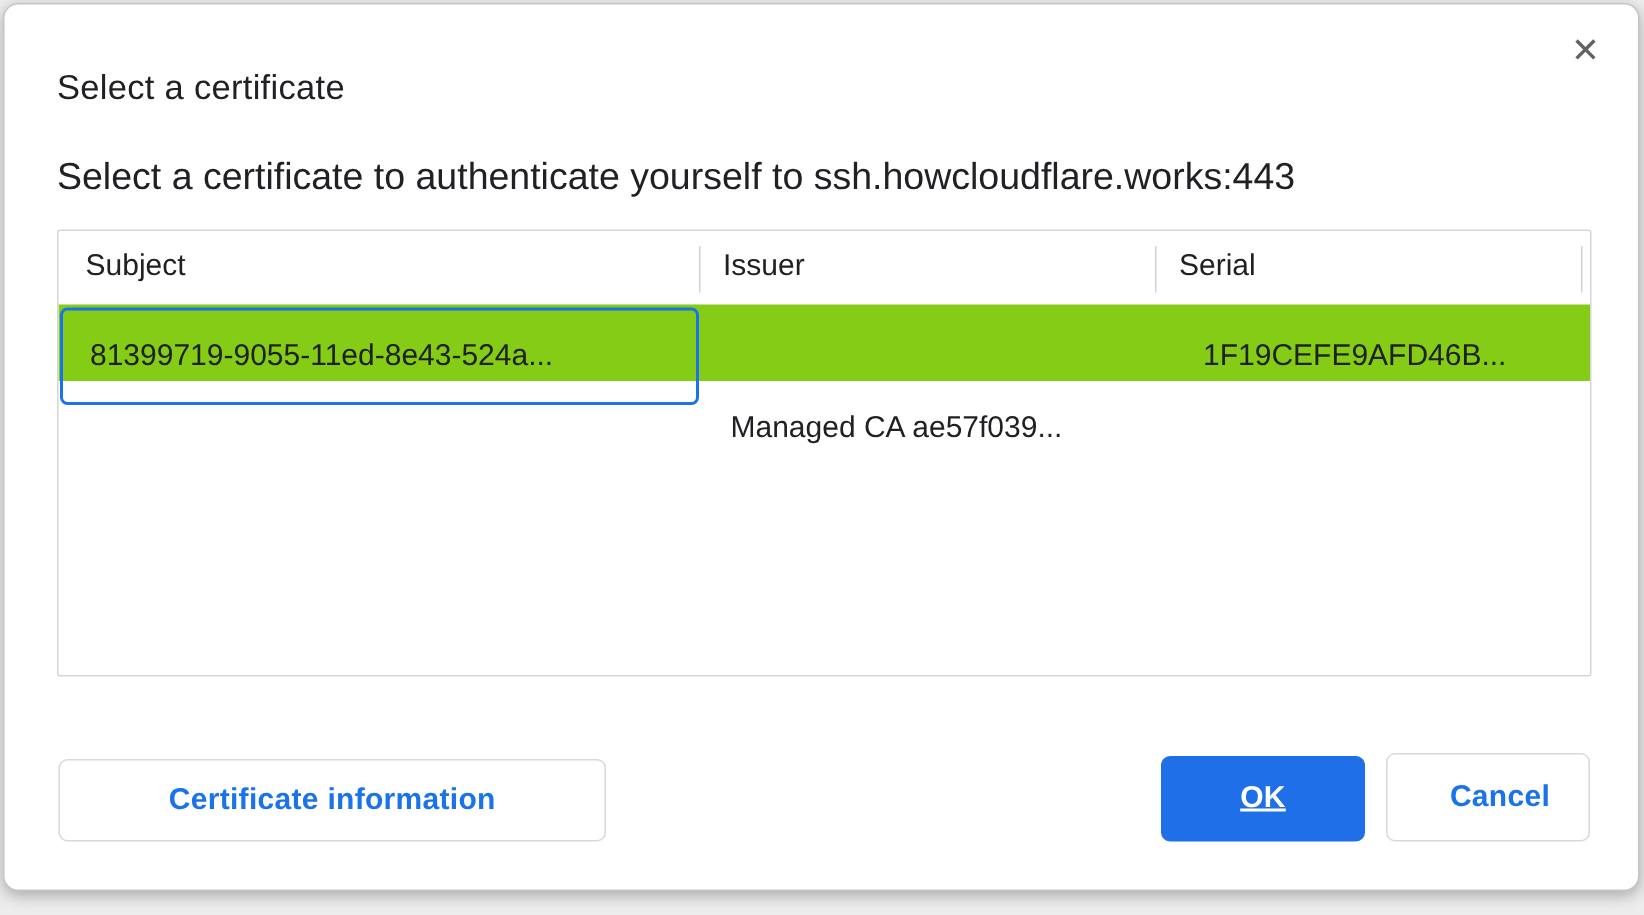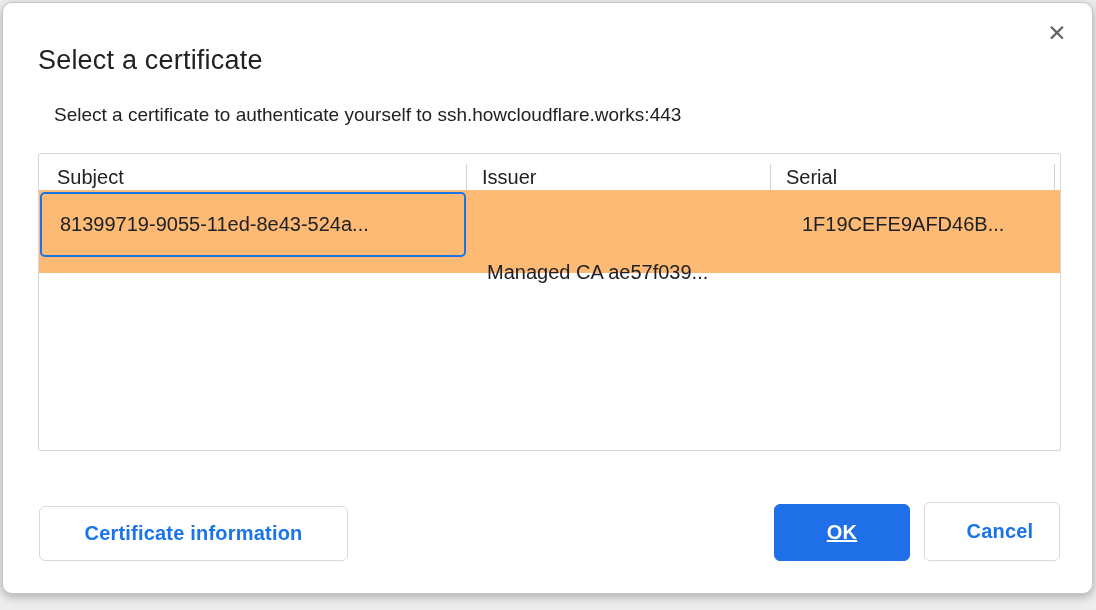--- a/index.html
+++ b/index.html
@@ -28,30 +28,29 @@
     width: 36px; height: 36px;
     display: flex; align-items: center; justify-content: center;
     font-size: 23px;
     color: #5f6368;
     cursor: pointer;
     user-select: none;
   }
   .title {
     position: absolute;
     left: 35px; top: 42px;
-    font-size: 27px;
+    font-size: 23px;
     color: #202124;
     letter-spacing: 0.2px;
   }
   .subtitle {
     position: absolute;
     left: 35px; top: 101px;
-    font-size: 19px;
+    font-size: 25px;
     color: #202124;
-    margin-left: 16px;
   }
   .cert-table {
     position: absolute;
     left: 35px; top: 150px;
     width: 1023px; height: 298px;
     border: 1px solid #d6d6d6;
     border-radius: 2px;
     background: #ffffff;
     overflow: hidden;
   }
@@ -69,23 +68,23 @@
     position: absolute;
     top: 10px;
     width: 1px; height: 31px;
     background: #d2d2d2;
   }
   .col-divider.d0 { left: 427px; }
   .col-divider.d1 { left: 731px; }
   .col-divider.d2 { left: 1015px; }
   .cert-row {
     position: absolute;
-    left: 0; top: 36px;
-    width: 100%; height: 83px;
-    background: #fdba74;
+    left: 0; top: 49px;
+    width: 100%; height: 51px;
+    background: #84cc16;
     cursor: default;
   }
   .cert-row .cell {
     position: absolute;
     top: 0; height: 69px;
     line-height: 69px;
     font-size: 20px;
     color: #202124;
     white-space: nowrap;
   }
@@ -113,21 +112,21 @@
   .btn.secondary {
     background: #ffffff;
     border: 1px solid #d8d8d8;
     color: #1a73e8;
   }
   .btn.primary {
     background: #1e6fe8;
     border: 1px solid #1e6fe8;
     color: #ffffff;
   }
-  .btn-cert-info { left: 36px; top: 503px; width: 309px; height: 55px; }
+  .btn-cert-info { left: 36px; top: 503px; width: 365px; height: 55px; }
   .btn-ok       { left: 771px; top: 501px; width: 136px; height: 57px; text-decoration: underline; }
   .btn-cancel   { left: 921px; top: 499px; width: 136px; height: 59px; padding-left: 16px; }
 </style>
 </head>
 <body>
 
 <div class="canvas">
   <div class="dialog">
 
     <div class="close-btn">✕</div>

